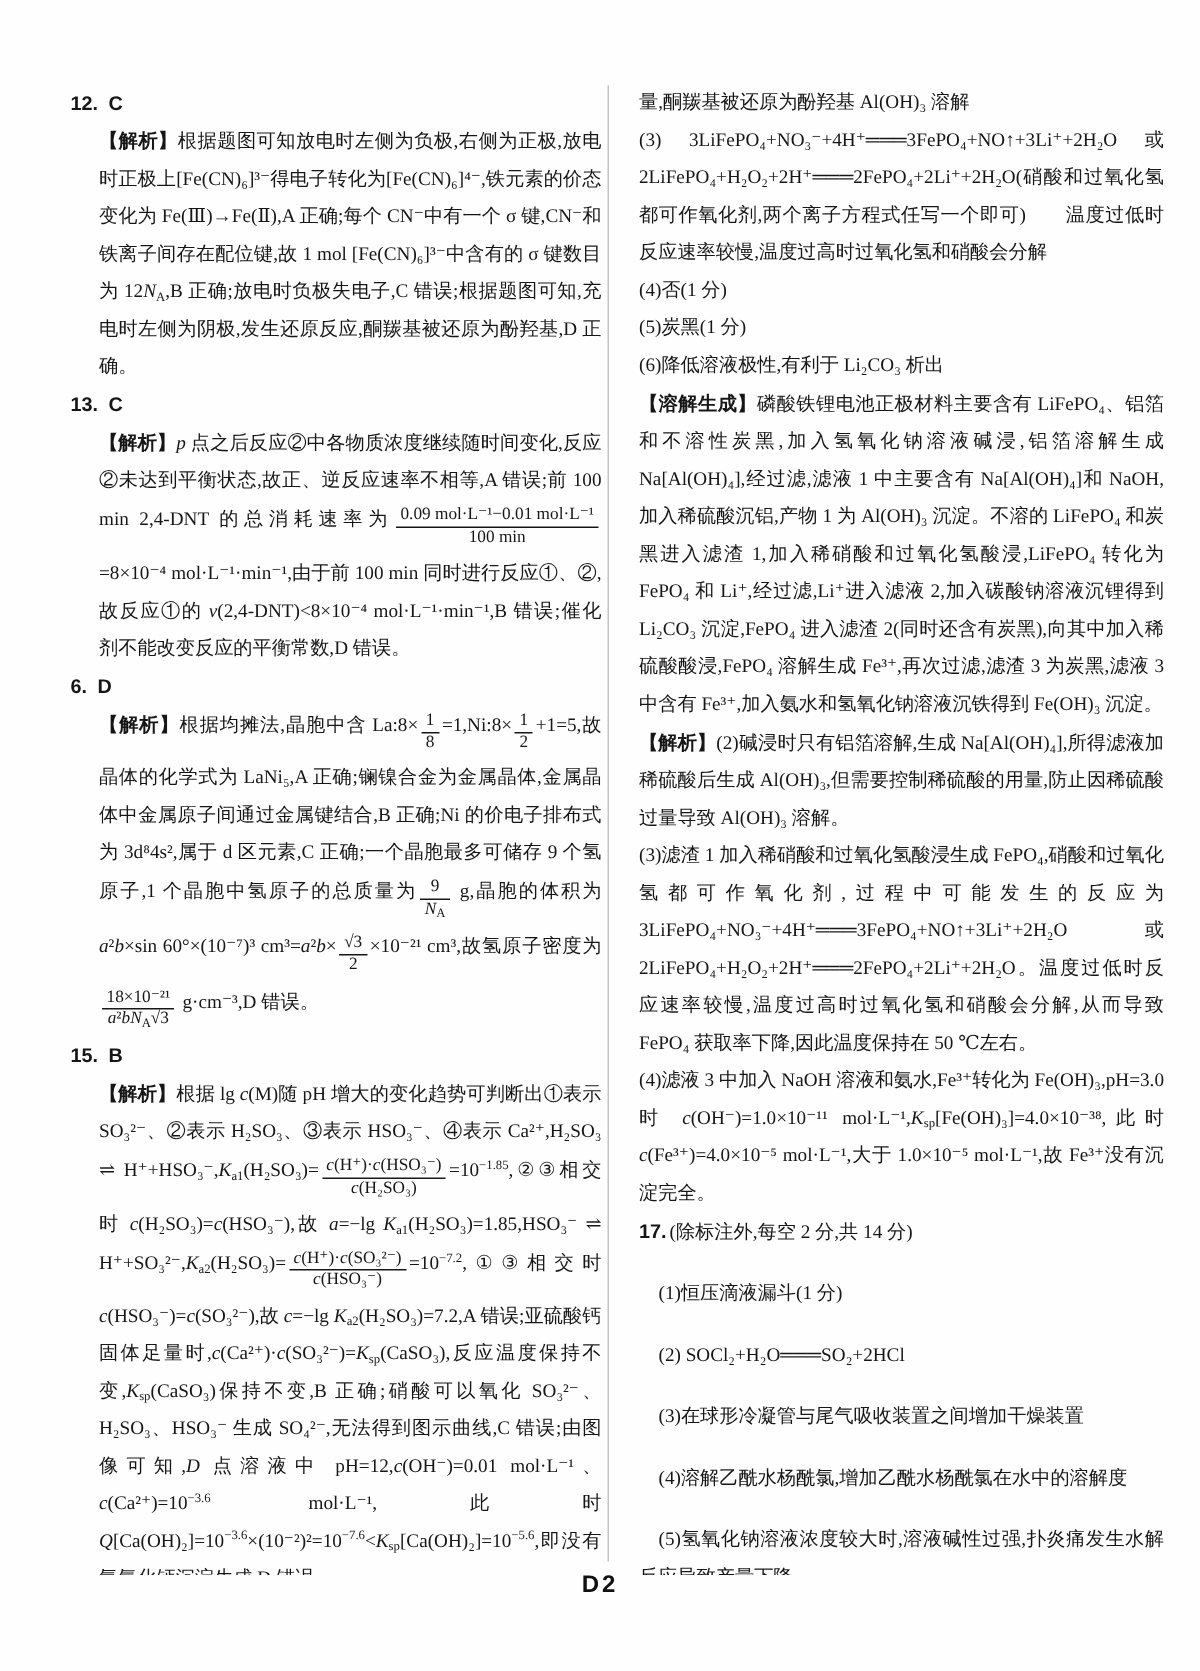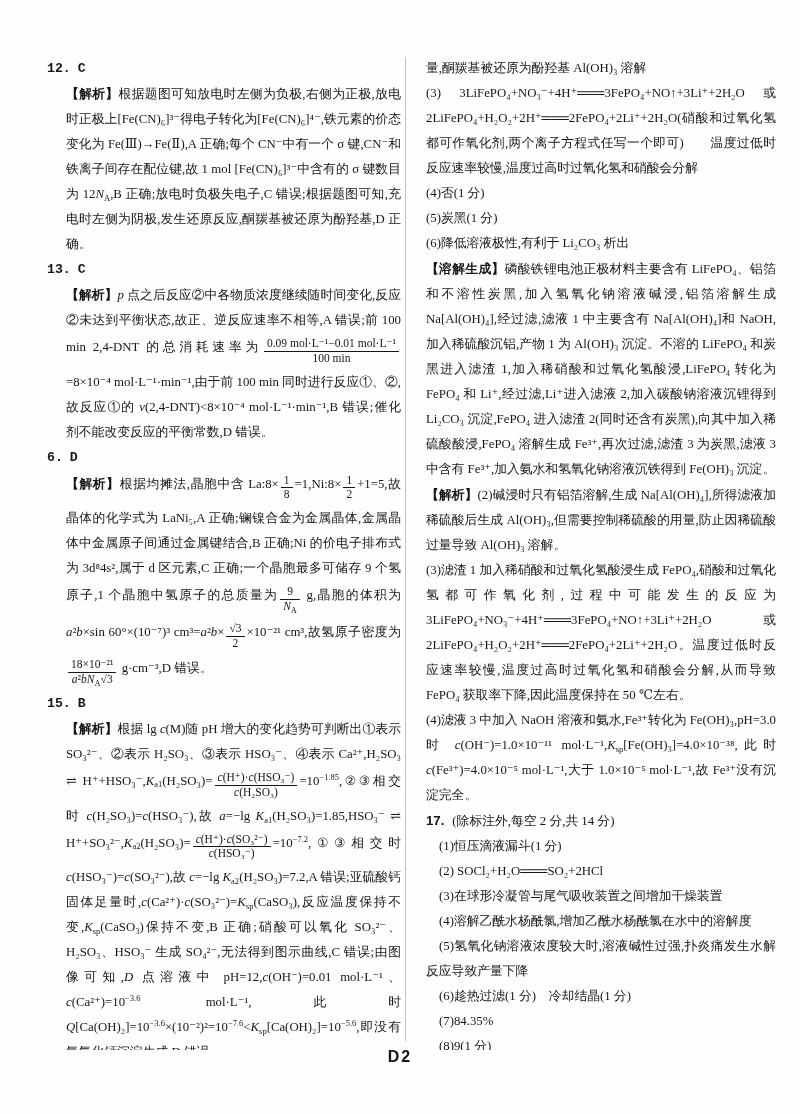--- a/index.html
+++ b/index.html
@@ -3,26 +3,26 @@
 <meta charset="utf-8">
 <style>
   html,body{margin:0;padding:0;}
   body{background:#ffffff;width:800px;}
   .page{position:relative;width:800px;height:1114px;background:#fefefe;overflow:hidden;
         color:#161616;font-family:"Liberation Serif","DejaVu Serif",serif;font-size:12.8px;}
   .col{position:absolute;top:56px;line-height:25px;text-align:justify;height:994px;overflow:hidden;}
   .col-left{left:47px;width:354px;}
   .col-right{left:426px;width:350px;}
   .divider{position:absolute;left:405px;top:57px;width:1px;height:984px;background:#c2c2c2;}
-  .head{font-family:Liberation Mono, monospace;font-weight:700;font-size:13.2px;text-align:left;}
+  .head{font-family:Liberation Sans, sans-serif;font-weight:700;font-size:13.2px;text-align:left;}
   .hans{margin-left:7px;}
   .qhead{text-align:left;}
-  .qhead .hnum{font-family:"Liberation Sans","DejaVu Sans",sans-serif;font-weight:700;font-size:13.2px;margin-right:8px;}
+  .qhead .hnum{font-family:"Liberation Sans","DejaVu Sans",sans-serif;font-weight:700;font-size:13.2px;margin-right:2px;}
   .para.ind{padding-left:19px;}
-  .para.ti{text-indent:13px;}
+  .para.ti{text-indent:13px;margin-top:16px;}
   .blabel{font-family:"Liberation Sans","DejaVu Sans",sans-serif;font-weight:700;}
   .ital{font-style:italic;}
   sub,sup{font-size:8.5px;line-height:0;}
   sub{vertical-align:-0.3em;}
   sup{vertical-align:0.55em;}
   .frac{display:inline-block;vertical-align:-0.95em;text-align:center;line-height:1.2;font-size:11.5px;margin:4px 2px;}
   .fn{display:block;border-bottom:1px solid #161616;padding:0 3px;}
   .fd{display:block;padding:0 3px;}
   .footer{position:absolute;left:0;right:0;top:1048px;text-align:center;
           font-family:"Liberation Sans","DejaVu Sans",sans-serif;font-weight:700;

